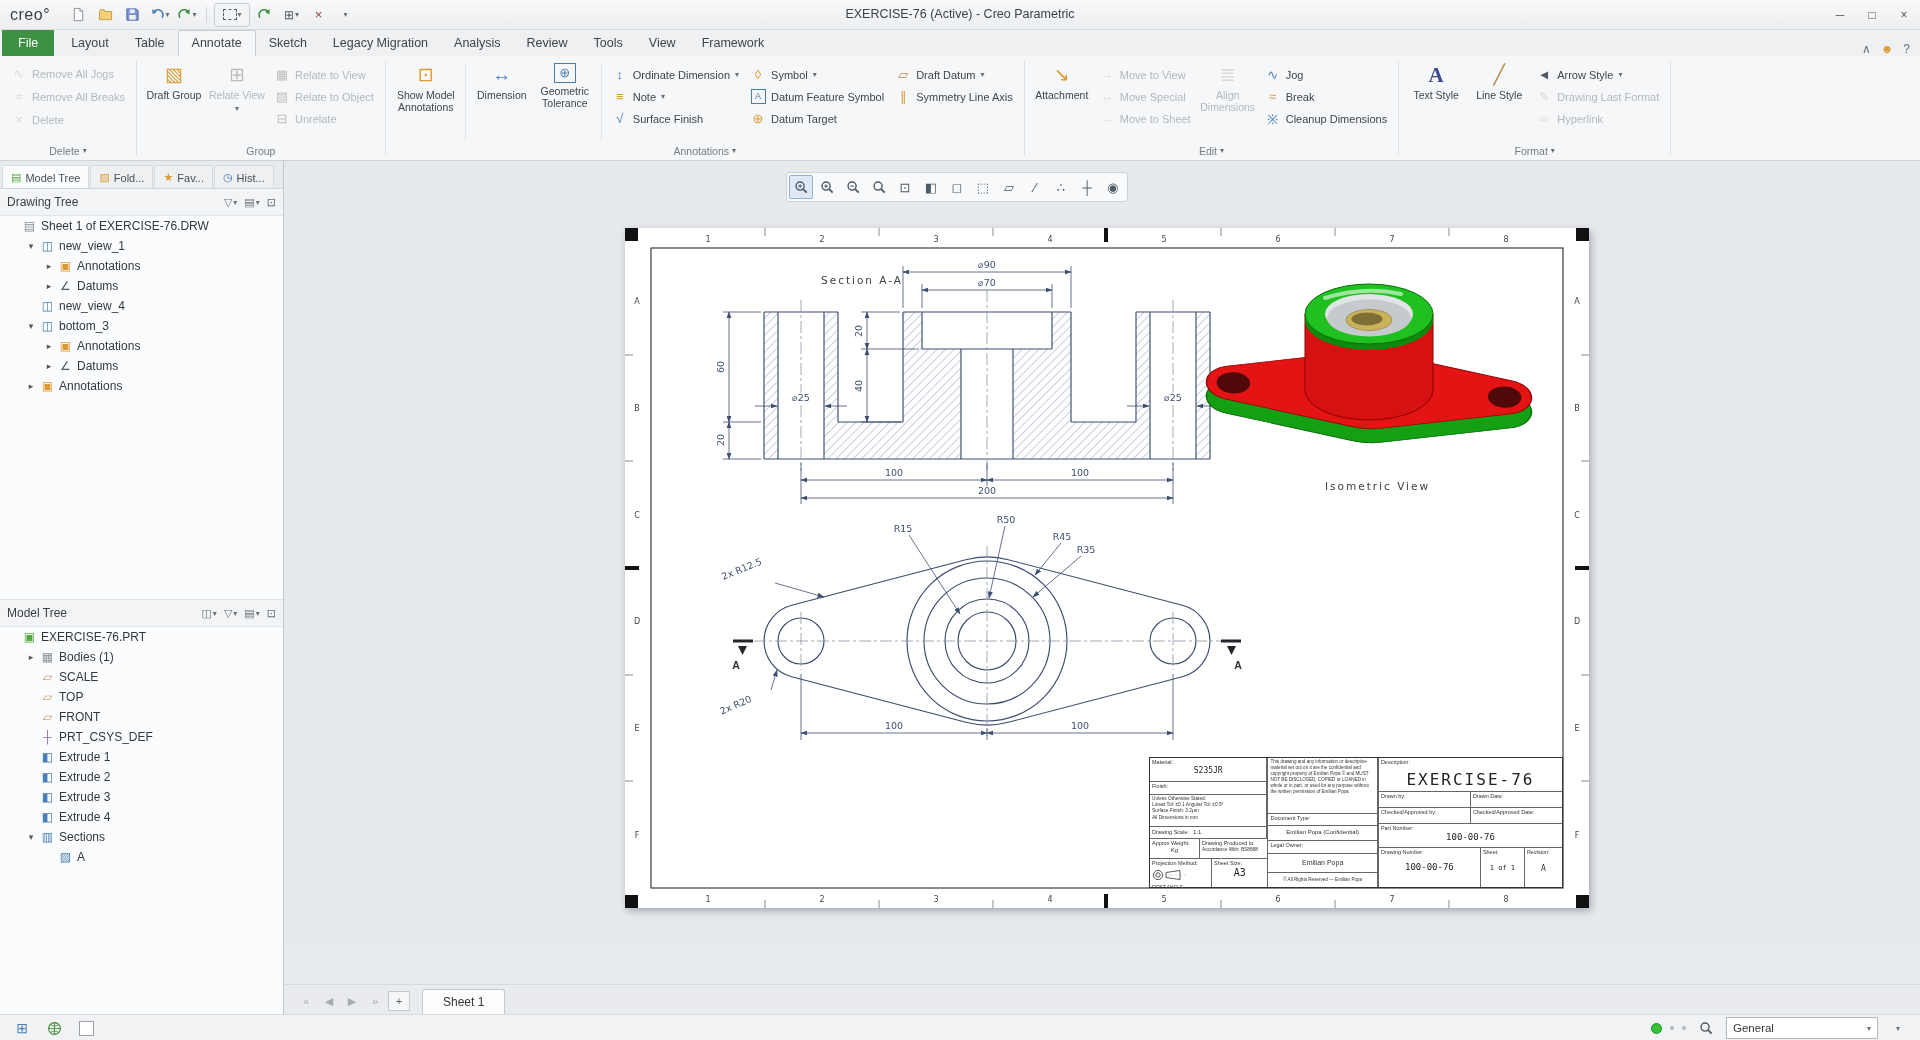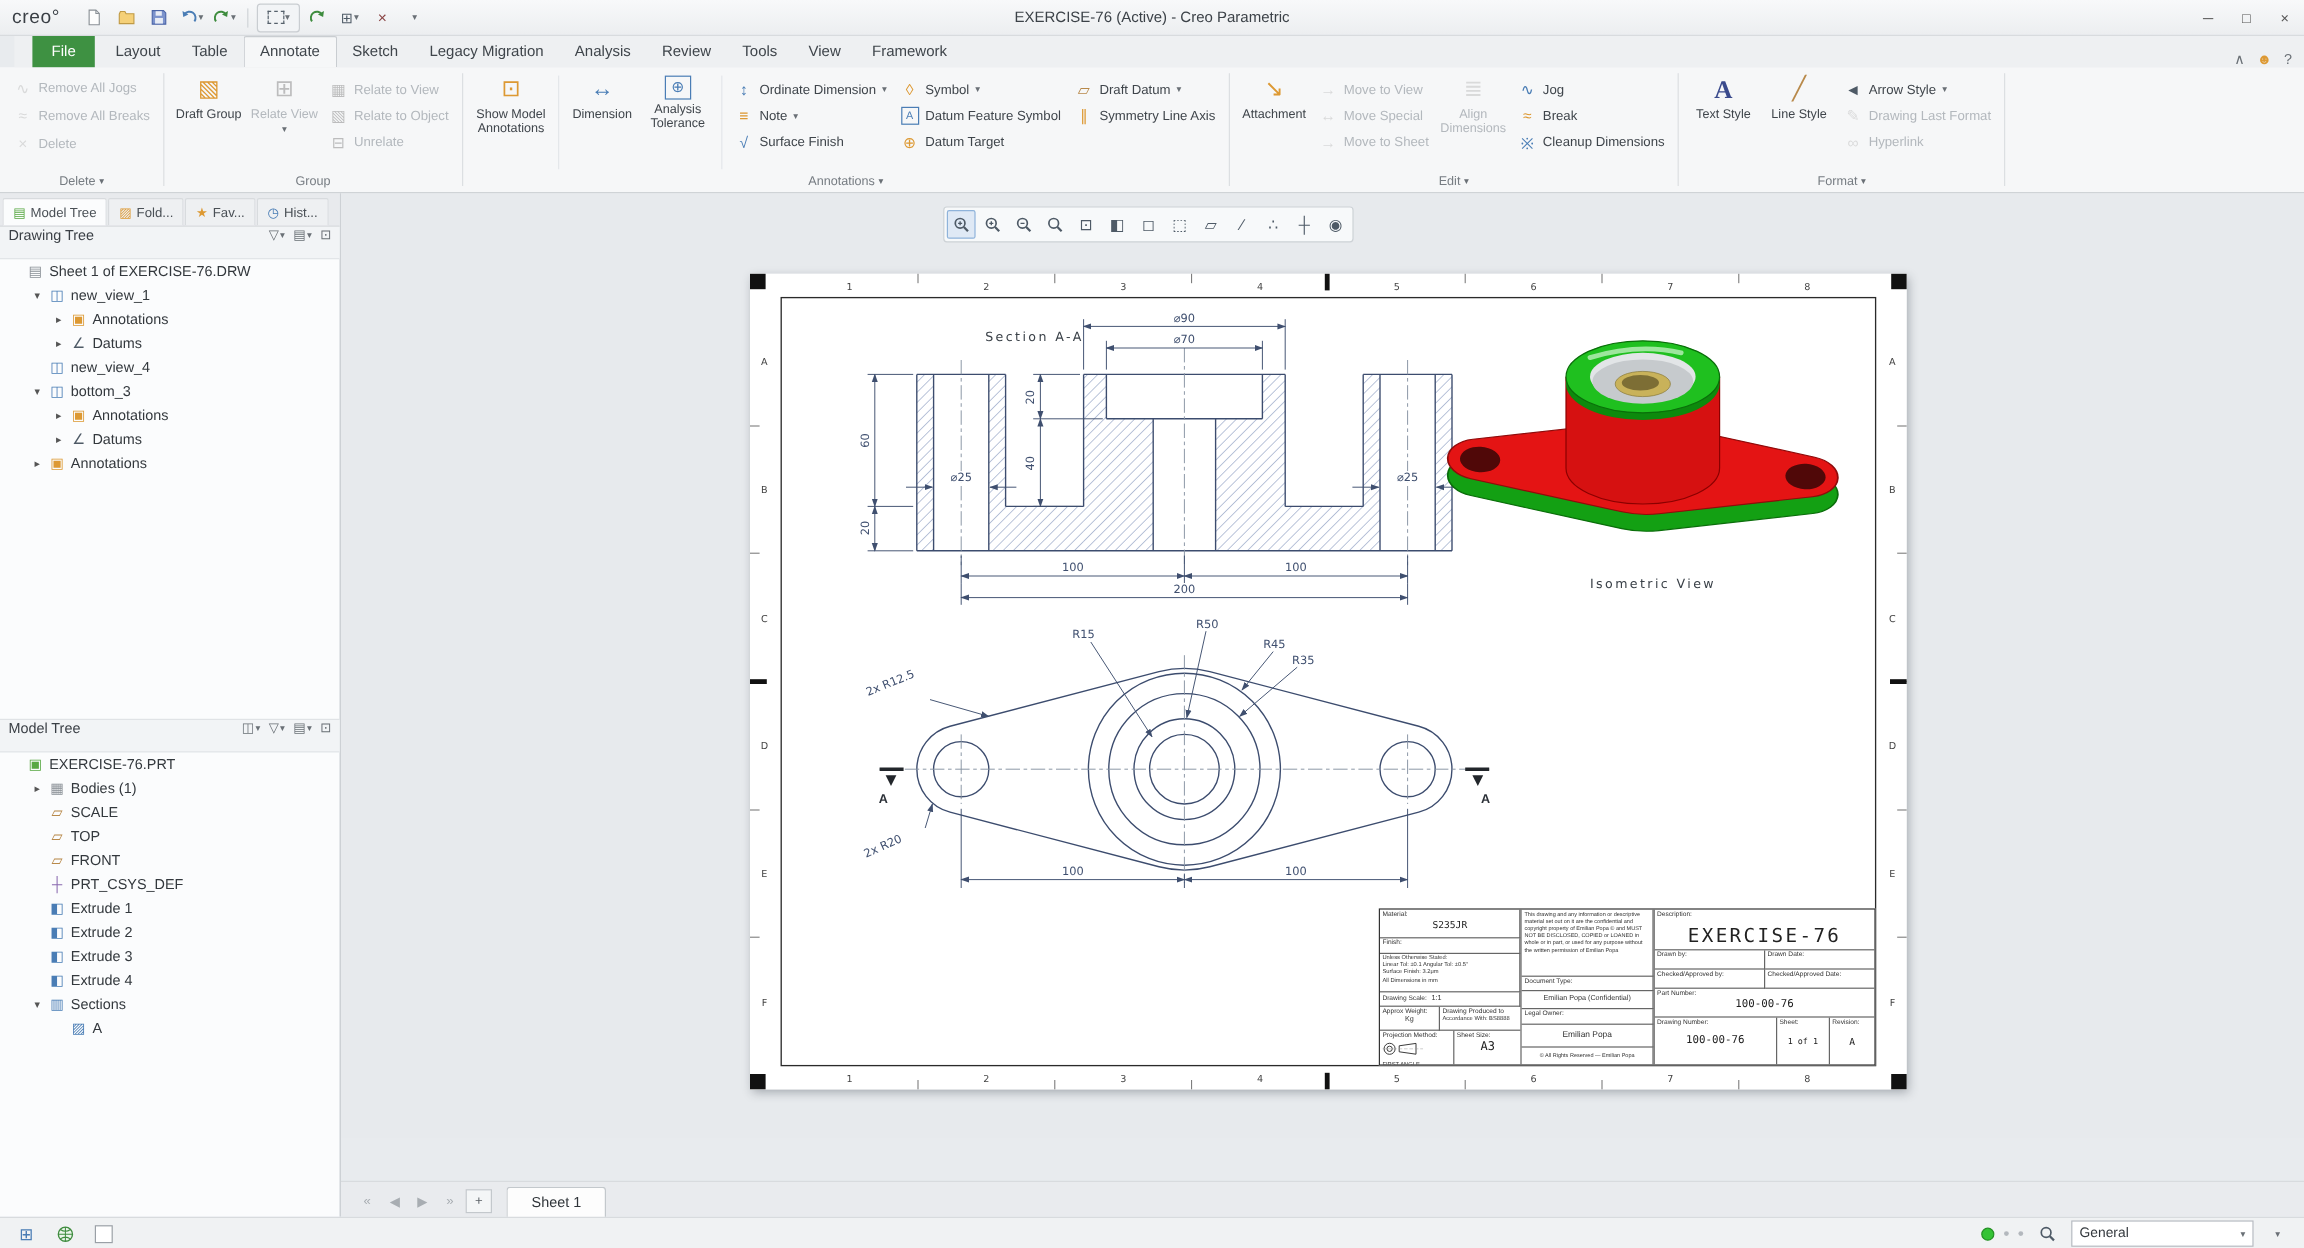--- a/index.html
+++ b/index.html
@@ -10,21 +10,21 @@
   .qa{display:flex;align-items:center;gap:2px;z-index:2}
   .qab{width:25px;height:22px;display:flex;align-items:center;justify-content:center;border-radius:3px;color:#4e5a66;font-size:12px;gap:1px}
   .qab.boxed{border:1px solid #c9cdd1;background:#f2f4f6;width:34px}
   .qa-sep{width:1px;height:16px;background:#d0d4d8;margin:0 5px}
   .qi{width:15px;height:15px}
   .selbox{display:inline-block;width:12px;height:9px;border:1px dashed #56616c}
   .wtitle{position:absolute;left:0;right:0;top:0;height:29px;line-height:29px;text-align:center;font-size:12.5px;color:#3c4248;pointer-events:none}
   .winctl{margin-left:auto;display:flex;z-index:2}
   .wcb{width:32px;height:24px;display:flex;align-items:center;justify-content:center;font-size:12px;color:#555}
   
-  .tabrow{position:absolute;top:29px;left:12px;right:0;height:27px;background:#eef0f2;display:flex;align-items:flex-end;padding-left:15px;z-index:29}
+  .tabrow{position:absolute;top:29px;left:0;right:0;height:27px;background:#eef0f2;display:flex;align-items:flex-end;padding-left:2px;z-index:29}
   .rtab{padding:5px 13px 6px;font-size:12.5px;color:#3f454b}
   .rtab.file{background:#3e9142;color:#fff;padding:6px 16px;margin-right:4px}
   .rtab.active{background:#f6f7f8;border:1px solid #c9cdd1;border-bottom:none;border-radius:2px 2px 0 0}
   .tabrow-right{margin-left:auto;display:flex;align-items:center;padding-right:10px;gap:10px;color:#6a7076;font-size:12px}
   
   .ribbon{position:absolute;top:56px;left:0;right:0;height:104px;background:#f6f7f8;border-bottom:1px solid #cfd3d6;display:flex;z-index:28}
   .rg{display:flex;flex-direction:column;height:100%}
   .rg-c{flex:1;display:flex;align-items:flex-start;padding:5px 7px 0;gap:3px}
   .rg-l{height:19px;display:flex;align-items:center;justify-content:center;font-size:10.5px;color:#767c82;gap:3px}
   .rg-sep{width:1px;background:#dcdfe2;height:90%;align-self:center}
@@ -38,21 +38,21 @@
   .dis .sico,.dis .bico{opacity:.45;filter:grayscale(1)}
   .car{font-size:8px;color:#6a7076}
   .c-blue{color:#4a7db5}.c-or{color:#dd9933}.c-gr{color:#58a843}.c-gy{color:#8a9096}.c-pu{color:#8a6ab0}.c-dk{color:#4e5a66}.c-tn{color:#b8894a}
   .ico-dfs{width:13px;height:13px;border:1px solid #4a7db5;color:#4a7db5;font-size:9px;line-height:12px;text-align:center;display:inline-block}
   
   .panel{position:absolute;left:0;top:160px;width:283px;bottom:26px;background:#fbfcfd;border-right:1px solid #c3c8cc;display:flex;flex-direction:column;z-index:20}
   .ptabs{height:28px;background:#e8eaed;display:flex;align-items:flex-end;padding:0 2px;gap:1px;border-bottom:1px solid #d4d8db;overflow:hidden}
   .ptab{display:flex;align-items:center;gap:4px;font-size:11px;color:#4a5056;padding:5px 8px 4px;background:#eef0f2;border:1px solid #d8dbde;border-bottom:none;border-radius:2px 2px 0 0;white-space:nowrap}
   .ptab.active{background:#fbfcfd}
   .ptico{font-size:11px}
-  .phead{height:26px;display:flex;align-items:flex-start;padding:0 7px;font-size:12px;color:#3a3f45;gap:4px;background:#f2f4f6;border-bottom:1px solid #e2e5e8}
+  .phead{height:26px;display:flex;align-items:center;padding:0 7px;font-size:12px;color:#3a3f45;gap:4px;background:#f2f4f6;border-bottom:1px solid #e2e5e8}
   .phicons{margin-left:auto;display:flex;gap:7px;color:#6a7076;font-size:11px;align-items:center}
   .phb{display:flex;align-items:center;gap:1px}
   .trow{height:20px;display:flex;align-items:center;gap:4px;padding-left:8px;white-space:nowrap;font-size:12px;color:#33383d}
   .trow.ind1{padding-left:26px}.trow.ind2{padding-left:44px}
   .texp{width:10px;font-size:9px;color:#555;text-align:center;flex:none}
   .tico{width:15px;text-align:center;font-size:12px;flex:none}
   .pane-dt{height:410px;display:flex;flex-direction:column}
   .pane-mt{flex:1;display:flex;flex-direction:column;border-top:1px solid #e0e3e6}
   
   .canvas{position:absolute;left:284px;top:160px;right:0;height:788px;background:#e7eaed;overflow:hidden;z-index:10}
@@ -284,21 +284,21 @@
             <span class="bico c-or">⊡</span>
             <span>Show Model Annotations</span>
           </div>
       <div class="rg-sep2"></div>
       <div class="bb">
             <span class="bico c-blue">↔</span>
             <span>Dimension</span>
           </div>
       <div class="bb">
             <span class="bico c-blue" style="border:1px solid #4a7db5;width:20px;height:18px;font-size:13px">⊕</span>
-            <span>Analysis Tolerance</span>
+            <span>Geometric Tolerance</span>
           </div>
       <div class="rg-sep2"></div>
       <div class="scol" style="padding-top:3px">
         <div class="sb">
               <span class="sico c-blue">↕</span>
               <span>Ordinate Dimension</span>
               <span class="car">▾</span>
             </div>
         <div class="sb">
               <span class="sico c-or">≡</span>

